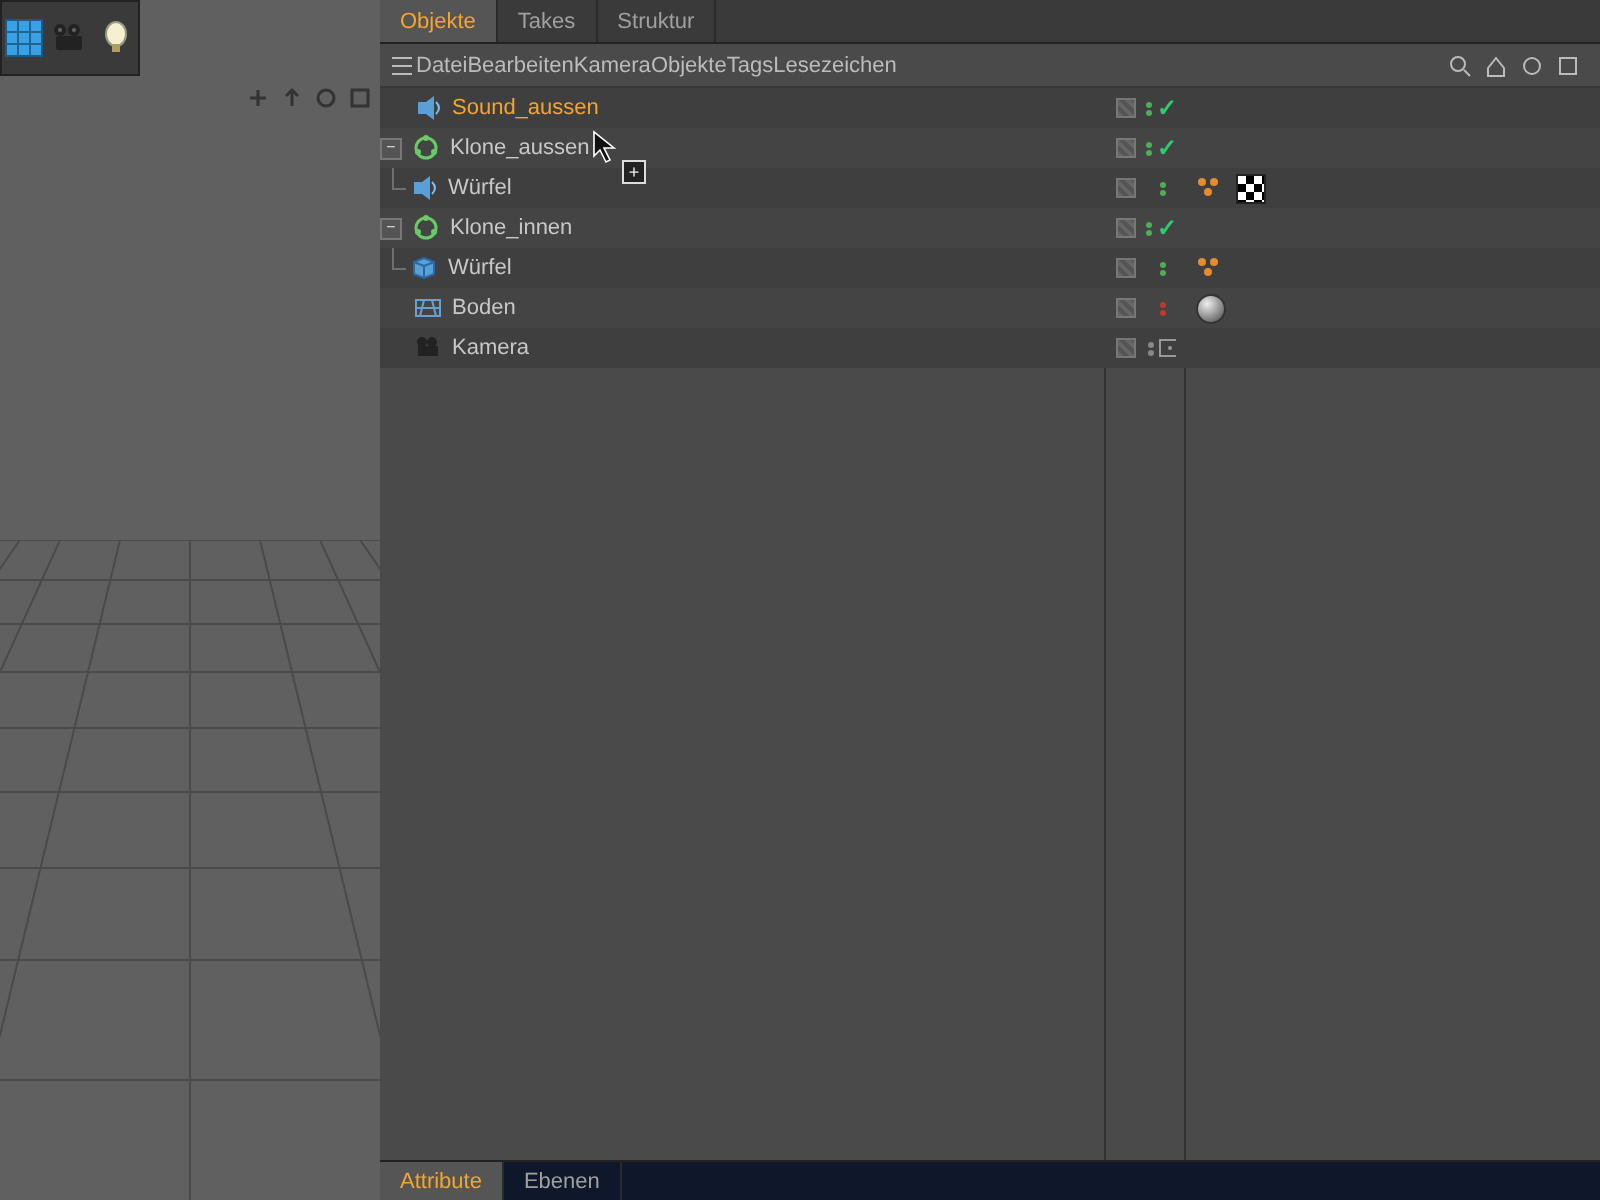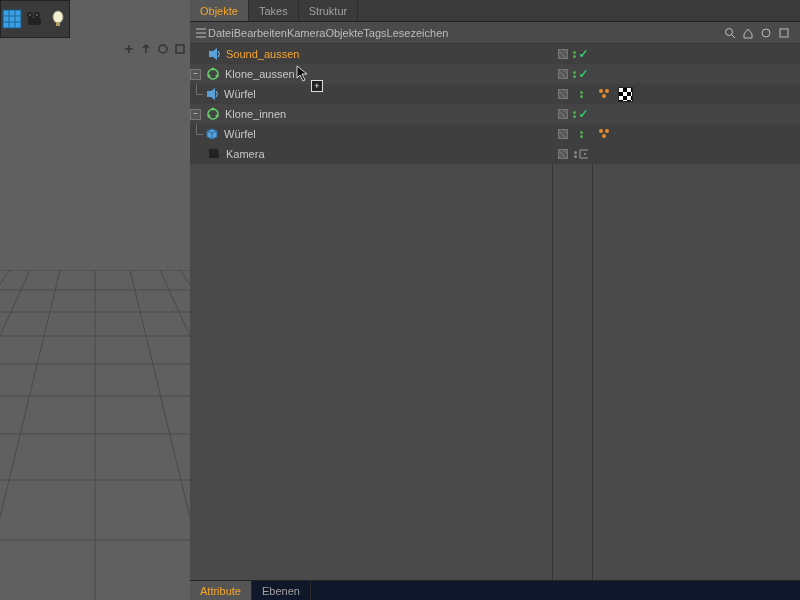--- a/index.html
+++ b/index.html
@@ -353,20 +353,46 @@
           </span>
         <span class="col-c">
           <svg class="effector-icon" viewBox="0 0 14 12">
               <circle cx="3" cy="3" r="2" fill="#e88b2e"></circle>
               <circle cx="9" cy="3" r="2" fill="#e88b2e"></circle>
               <circle cx="6" cy="8" r="2" fill="#e88b2e"></circle>
             </svg>
         </span>
       </div>
 
+      <div class="row alt">
+        <div class="tree-left">
+          <span style="width:14px"></span>
+          <span class="obj-icon">
+            <svg width="16" height="16" viewBox="0 0 16 16">
+                <rect x="2" y="4" width="12" height="8" fill="none" stroke="#6aa0d0"></rect>
+                <line x1="2" y1="8" x2="14" y2="8" stroke="#6aa0d0"></line>
+                <line x1="6" y1="4" x2="4" y2="12" stroke="#6aa0d0"></line>
+                <line x1="10" y1="4" x2="12" y2="12" stroke="#6aa0d0"></line>
+              </svg>
+          </span>
+          <span class="obj-label">Boden</span>
+        </div>
+        <span class="col-a">
+            <span class="check"></span>
+          </span>
+        <span class="col-b">
+            <span class="dots">
+              <span class="dr"></span>
+              <span class="dr"></span>
+            </span>
+          </span>
+        <span class="col-c">
+            <span class="tag-sphere"></span>
+          </span>
+      </div>
 
       <div class="row nalt">
         <div class="tree-left">
           <span style="width:14px"></span>
           <span class="obj-icon">
             <svg width="16" height="16" viewBox="0 0 16 16">
                 <circle cx="5" cy="5" r="2.5" fill="#222"></circle>
                 <circle cx="10" cy="5" r="2.5" fill="#222"></circle>
                 <rect x="3" y="7" width="10" height="5" fill="#222"></rect>
               </svg>

